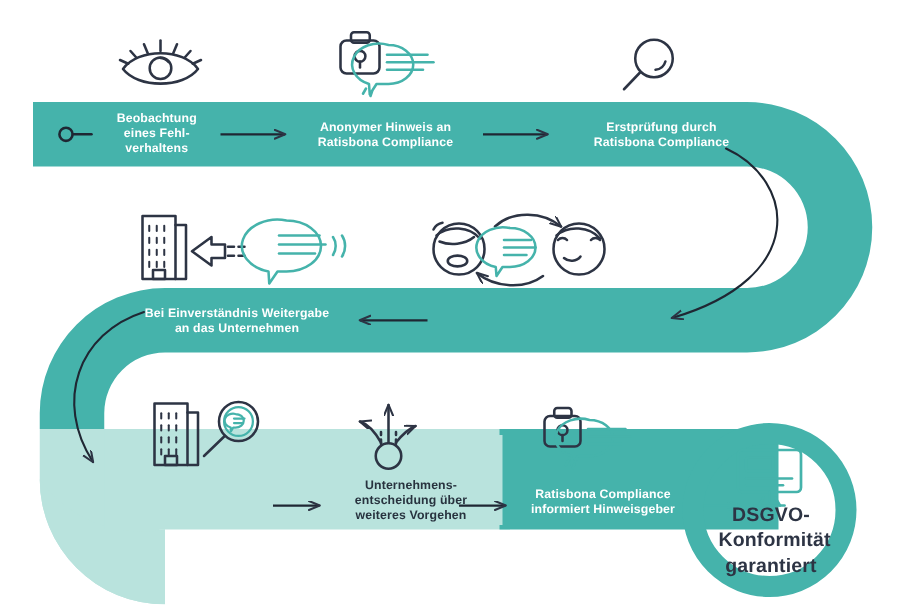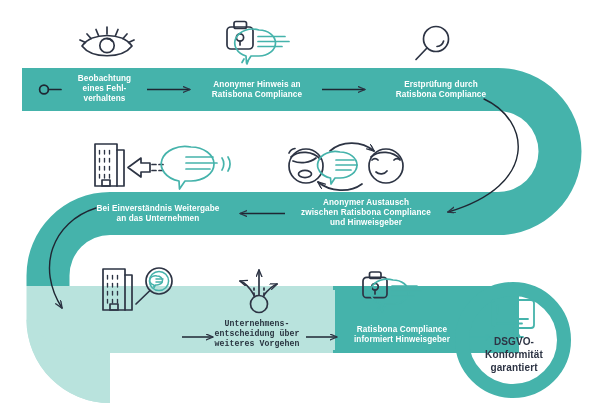--- a/index.html
+++ b/index.html
@@ -10,21 +10,21 @@
   }
   #stage{position:absolute;left:0;top:0;width:600px;height:403px;}
   #stage svg.layer{position:absolute;left:0;top:0;width:600px;height:403px;overflow:visible;}
   .lbl{
     position:absolute;text-align:center;line-height:1.22;
     font-size:8.2px;font-weight:600;letter-spacing:.1px;
     white-space:pre-line;
   }
   .lbl.onband{color:#ffffff;}
   .lbl.ondark{color:#28333f;font-weight:600;}
-  .lbl.circle{color:#2d3444;font-size:10px;font-weight:600;line-height:1.3;}
+  .lbl.circle{color:#2d3444;font-size:13px;font-weight:600;line-height:1.3;}
 </style>
 </head>
 <body>
 
 <div id="stage">
 
   <svg class="layer" viewBox="0 0 600 403">
     <defs>
       <clipPath id="clipLeftTop">
         <rect x="0" y="0" width="600" height="286"></rect>
@@ -288,26 +288,23 @@
 
   <div class="lbl onband" style="left:192px;top:80px;width:130px;">Anonymer Hinweis an
 Ratisbona Compliance</div>
 
   <div class="lbl onband" style="left:376px;top:80px;width:130px;">Erstprüfung durch
 Ratisbona Compliance</div>
 
   <div class="lbl onband" style="left:76px;top:204px;width:164px;">Bei Einverständnis Weitergabe
 an das Unternehmen</div>
 
-  <div class="lbl onband" style="left:280px;top:198px;width:172px;">Anonymer Austausch
-zwischen Ratisbona Compliance
-und Hinweisgeber</div>
-
-
-  <div class="lbl ondark" style="left:207px;top:319px;width:100px;font-family:Liberation Mono, monospace;">Unternehmens-
+
+
+  <div class="lbl ondark" style="left:224px;top:319px;width:100px;">Unternehmens-
 entscheidung über
 weiteres Vorgehen</div>
 
   <div class="lbl onband" style="left:338px;top:325px;width:128px;">Ratisbona Compliance
 informiert Hinweisgeber</div>
 
   <div class="lbl circle" style="left:479px;top:335px;width:70px;">DSGVO-
 Konformität
 garantiert</div>
 

